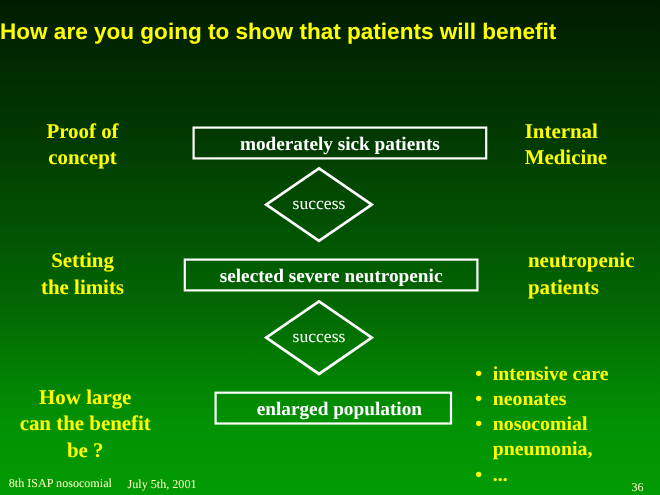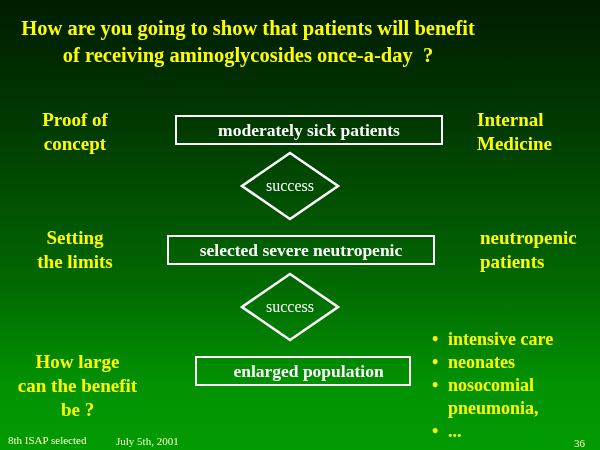--- a/index.html
+++ b/index.html
@@ -11,21 +11,21 @@
     background: linear-gradient(180deg, #001c00 0%, #013a01 28%, #026702 62%, #029102 85%, #029b02 100%);
     font-family: "Liberation Serif", serif;
   }
   .title {
     position: absolute;
     top: 15px;
     left: 0;
     width: 496px;
     text-align: center;
     color: #ffff00;
-    font-family: Liberation Serif, serif;
+    font-family: Liberation Sans, sans-serif;
     font-weight: bold;
     font-size: 20.5px;
     line-height: 27px;
   }
   .title .tline { white-space: pre; }
   .side-label {
     position: absolute;
     color: #ffff00;
     font-weight: bold;
     font-size: 19px;
@@ -82,21 +82,20 @@
     line-height: 13px;
   }
 </style>
 </head>
 <body>
 
 <div class="slide">
 
   <div class="title">
     <div class="tline">How are you going to show that patients will benefit</div>
-    <div class="tline">of receiving aminoglycosides once-a-day  ?</div>
   </div>
 
   <div class="side-label centered" style="left:0px; top:226px; width:150px;">Setting
 the limits</div>
   <div class="side-label centered" style="left:0px; top:108px; width:150px;">Proof of
 concept</div>
   <div class="side-label centered" style="left:0px; top:350px; width:155px;">How large
 can the benefit
 be ?</div>
 
@@ -141,17 +140,17 @@
       <span class="dot">•</span>
       <span class="btext">nosocomial
 pneumonia,</span>
     </div>
     <div class="bullet-row">
       <span class="dot">•</span>
       <span class="btext">...</span>
     </div>
   </div>
 
-  <div class="footer-text" style="left:8px; top:434px;">8th ISAP selected</div>
+  <div class="footer-text" style="left:8px; top:434px;">8th ISAP nosocomial</div>
   <div class="footer-text" style="left:116px; top:435px;">July 5th, 2001</div>
   <div class="footer-text" style="left:574px; top:437px;">36</div>
 
 </div>
 
 </body></html>

